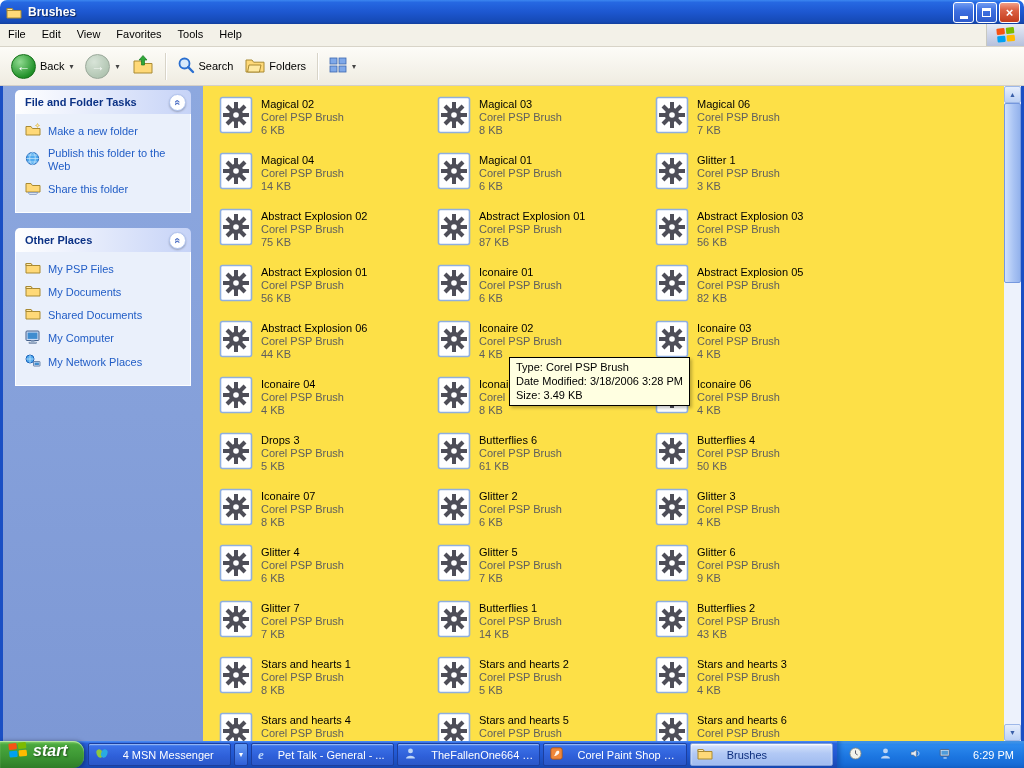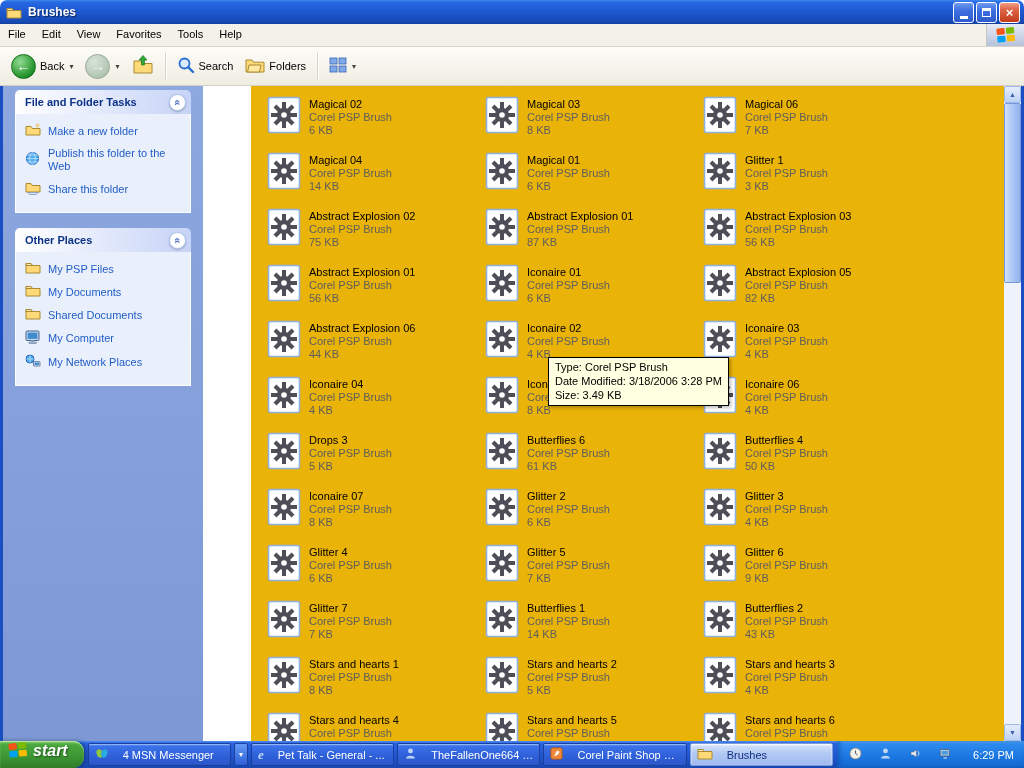--- a/index.html
+++ b/index.html
@@ -60,29 +60,29 @@
   .chev { display:inline-block; transform:rotate(90deg); color:#4D6FC4; font-weight:bold;
     font-size:11px; line-height:1; }
   .chev.down { transform:rotate(-90deg); }
   .panel-body { background:#EAF0FB; border:1px solid #FDFEFF; border-top:none;
     padding:10px 9px 6px; }
   .task-item { display:flex; gap:6px; margin-bottom:9px; cursor:pointer; align-items:center; }
   .task-icon { flex:0 0 17px; margin-top:-1px; }
   .task-label { color:#215DC6; line-height:13px; }
 
   
-  .content { flex:1; background:#eab308; position:relative; overflow:hidden;margin-left:48px; }
+  .content { flex:1; background:#fde047; position:relative; overflow:hidden; }
   .tiles { display:grid; grid-template-columns:repeat(3,218px); grid-auto-rows:56px;
     padding:10px 0 0 16px; }
   .tile { display:flex; gap:8px; align-items:flex-start; cursor:default; }
   .tile-icon { flex:0 0 34px; }
   .tile-name { color:#000; line-height:13px; padding-top:2px; }
   .tile-type, .tile-size { color:#5E5E5E; line-height:13px; }
 
-  .tooltip { position:absolute; left:297px; top:271px; z-index:5; background:#FFFFE1;
+  .tooltip { position:absolute; left:306px; top:271px; z-index:5; background:#FFFFE1;
     border:1px solid #000; padding:2px 6px 3px; line-height:14px;
     box-shadow:2px 2px 3px rgba(0,0,0,.25); white-space:nowrap; }
 
   
   .scrollbar { flex:0 0 17px; background:#EDF2FC; display:flex; flex-direction:column; }
   .sb-btn { height:17px; background:linear-gradient(180deg,#E6EEFC,#BCD1F5);
     border:1px solid #9EB8E8; border-radius:2px; color:#3A5FA8; font-size:7px;
     display:flex; align-items:center; justify-content:center; cursor:pointer; }
   .sb-track { flex:1; position:relative; }
   .sb-thumb { position:absolute; top:0; left:0; right:0; height:180px;

